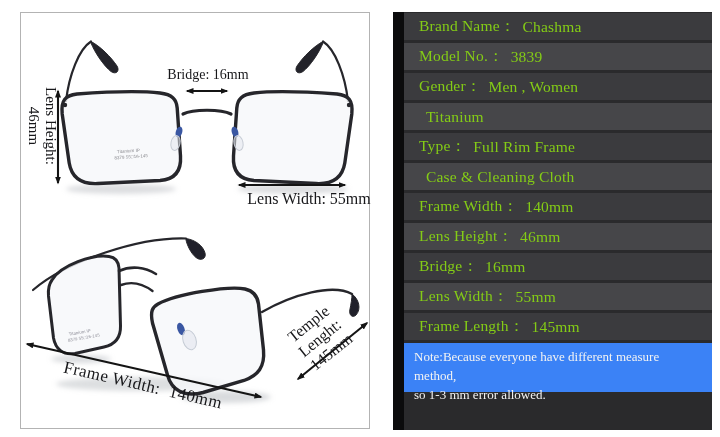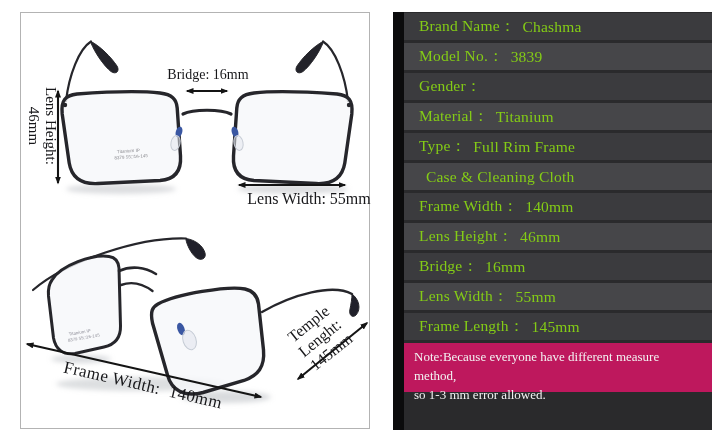--- a/index.html
+++ b/index.html
@@ -30,21 +30,21 @@
     padding-top:1px;
   }
   .spec-row{
     height:27px;margin-bottom:3px;display:flex;align-items:center;
     padding-left:15px;color:#84cc16;font-size:15.5px;letter-spacing:.2px;
   }
   .spec-row:nth-of-type(odd){background:#3b3b3e;}
   .spec-row:nth-of-type(even){background:#464649;}
   .spec-row .val{margin-left:7px;text-align:center;}
   .note-block{
-    height:49px;background:#be185d;color:#f3f3f3;font-size:13px;
+    height:49px;background:#3b82f6;color:#f3f3f3;font-size:13px;
     line-height:1.45;padding:5px 8px 0 10px;box-sizing:border-box;
   }
 </style>
 </head>
 <body>
 
 <div class="photo-area">
 
   <svg width="348" height="415" viewBox="0 0 348 415">
     <defs>
@@ -148,23 +148,23 @@
   <div class="spec-row">
       <span>Brand Name：</span>
       <span class="val">Chashma</span>
     </div>
   <div class="spec-row">
       <span>Model No.：</span>
       <span class="val">3839</span>
     </div>
   <div class="spec-row">
       <span>Gender：</span>
+      <span class="val">Men , Women</span>
     </div>
   <div class="spec-row">
-      <span>Material：</span>
       <span class="val">Titanium</span>
     </div>
   <div class="spec-row">
       <span>Type：</span>
       <span class="val">Full Rim Frame</span>
     </div>
   <div class="spec-row">
       <span class="val">Case &amp; Cleaning Cloth</span>
     </div>
   <div class="spec-row">

